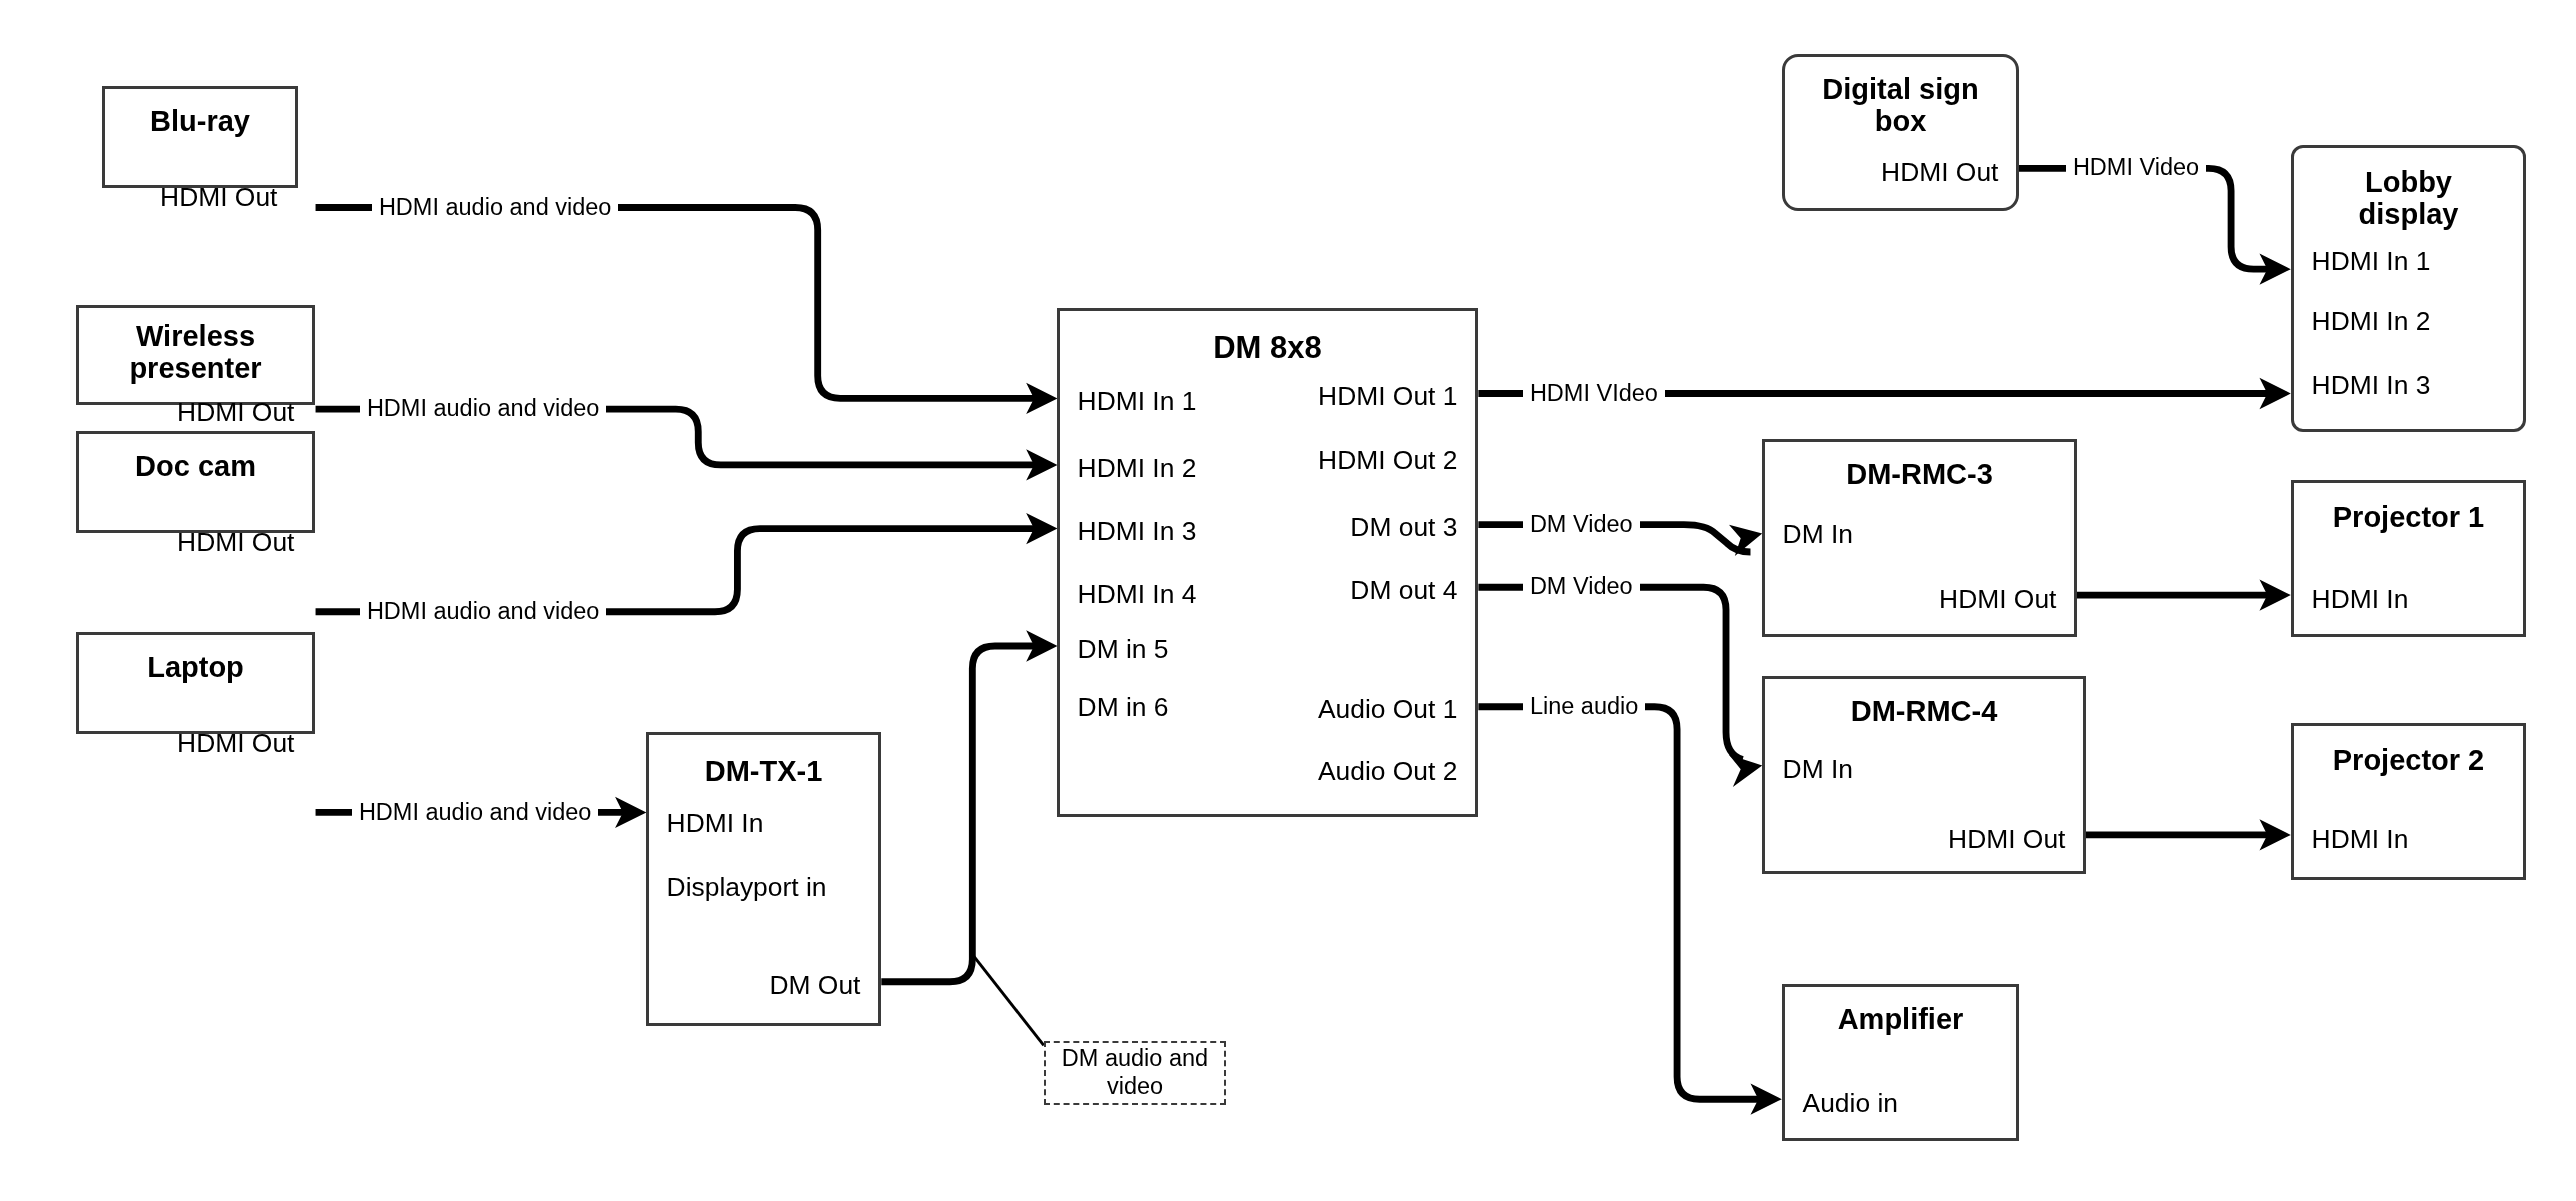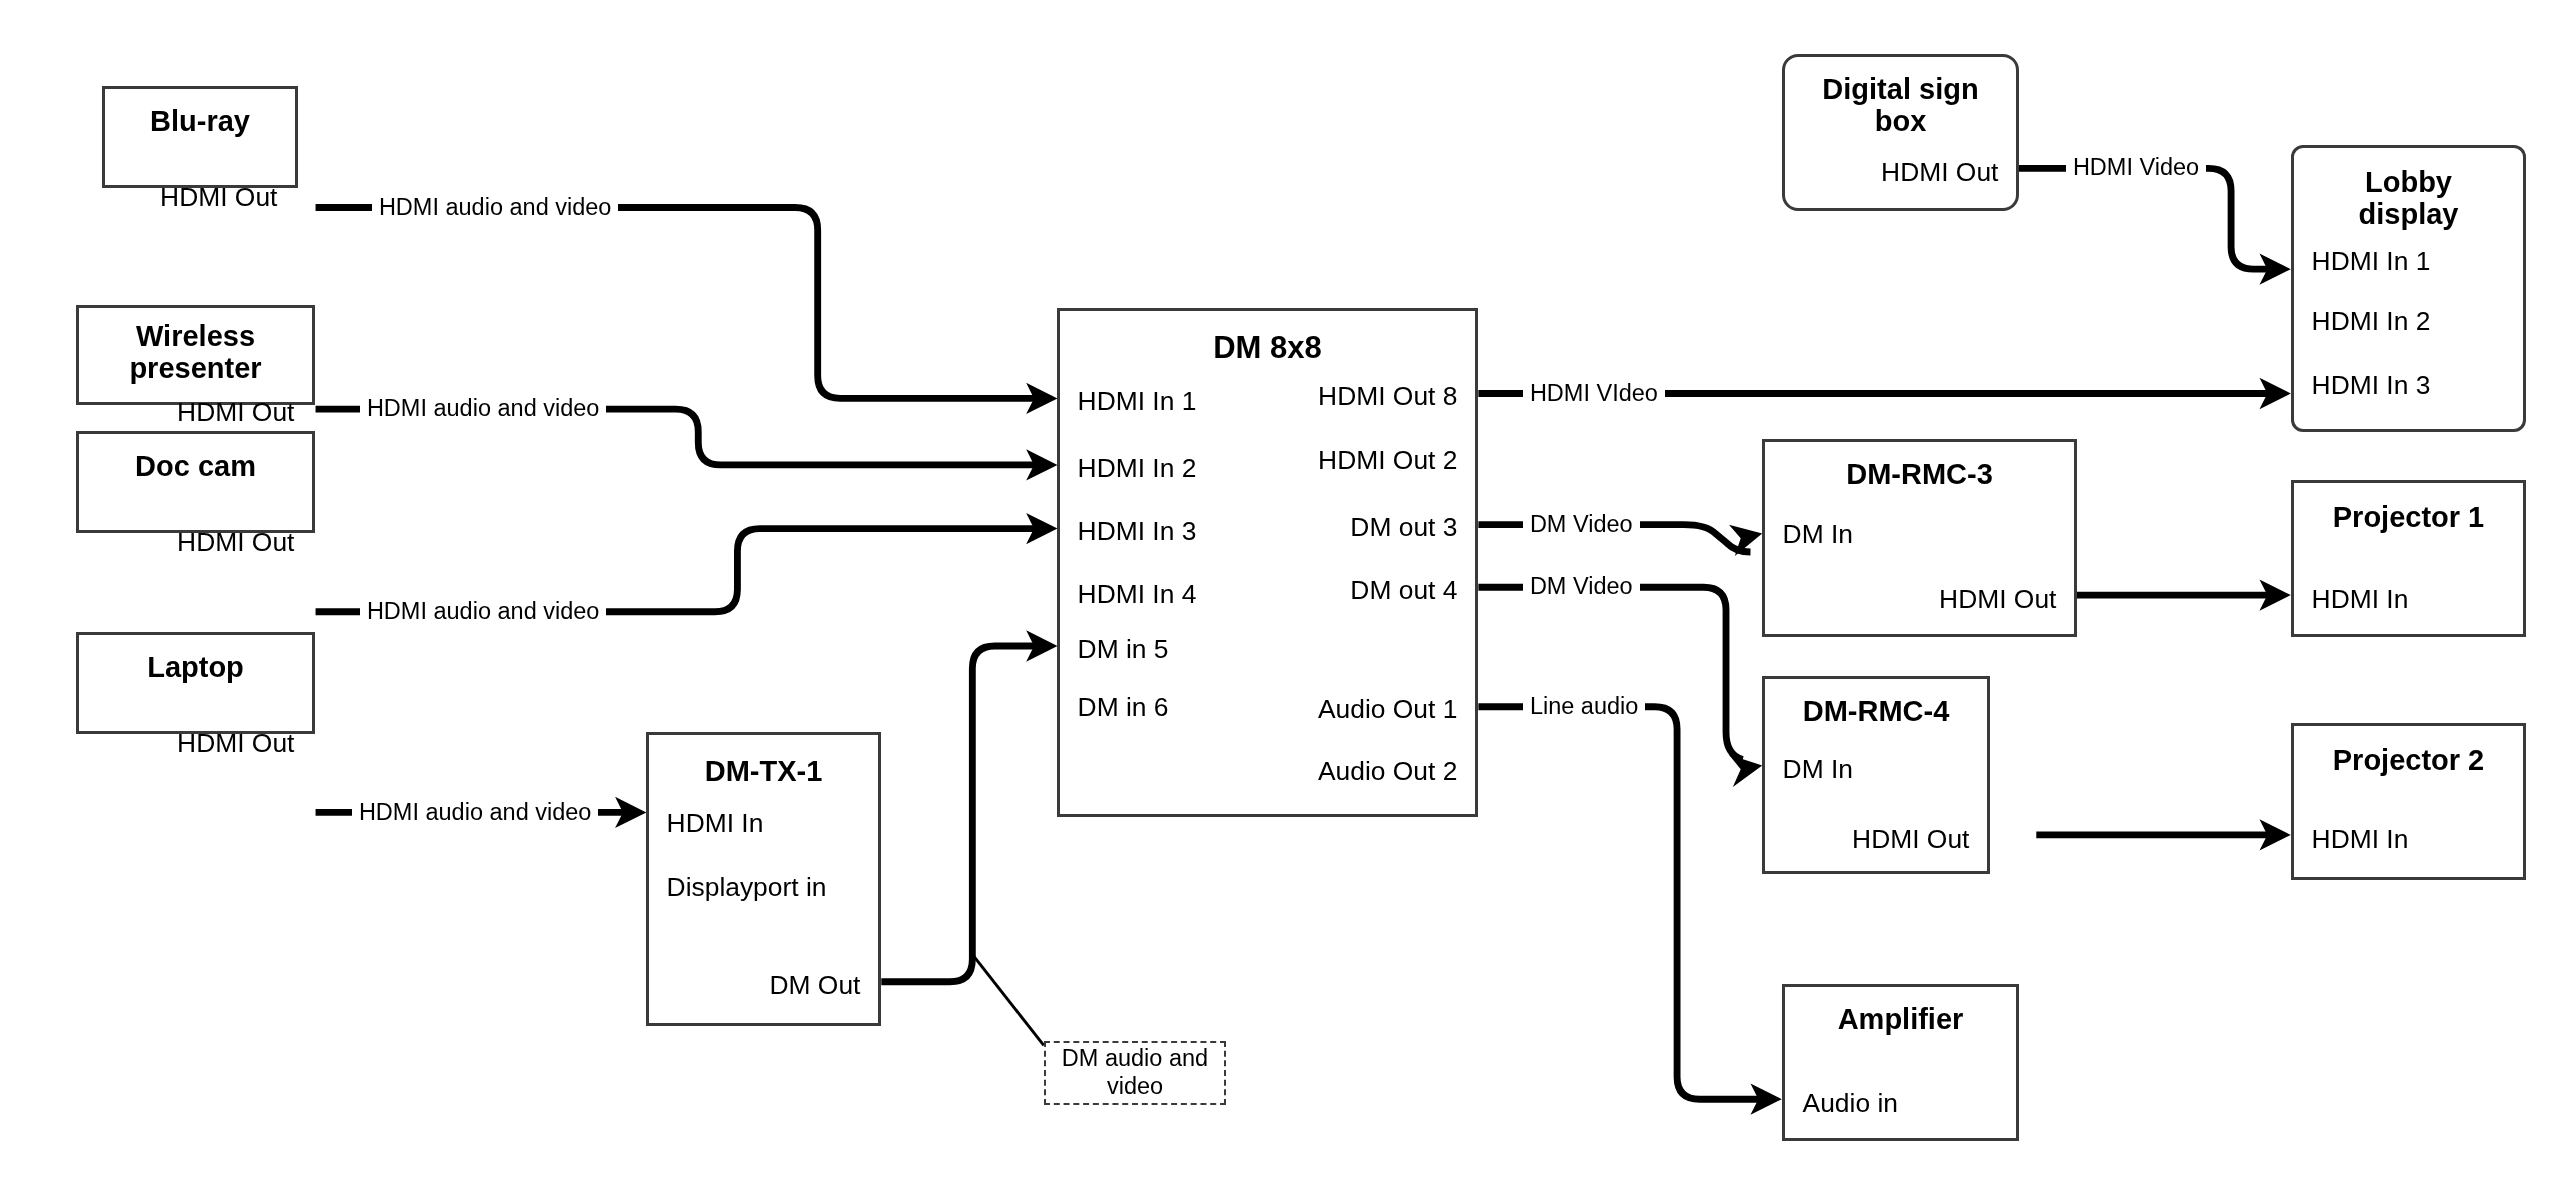--- a/index.html
+++ b/index.html
@@ -190,21 +190,21 @@
   <div class="node" style="left:1057px; top:308px; width:421px; height:509px;">
     <div class="node-title" style="top:19.6px; font-size:31px;">DM 8x8</div>
 
     <div class="port left" style="top:90px;  transform:translateY(-50%);">HDMI In 1</div>
     <div class="port left" style="top:157px; transform:translateY(-50%);">HDMI In 2</div>
     <div class="port left" style="top:220px; transform:translateY(-50%);">HDMI In 3</div>
     <div class="port left" style="top:283px; transform:translateY(-50%);">HDMI In 4</div>
     <div class="port left" style="top:338px; transform:translateY(-50%);">DM in 5</div>
     <div class="port left" style="top:396px; transform:translateY(-50%);">DM in 6</div>
 
-    <div class="port right" style="top:85px;  transform:translateY(-50%);">HDMI Out 8</div>
+    <div class="port right" style="top:85px;  transform:translateY(-50%);">HDMI Out 1</div>
     <div class="port right" style="top:149px; transform:translateY(-50%);">HDMI Out 2</div>
     <div class="port right" style="top:216px; transform:translateY(-50%);">DM out 3</div>
     <div class="port right" style="top:279px; transform:translateY(-50%);">DM out 4</div>
     <div class="port right" style="top:398px; transform:translateY(-50%);">Audio Out 1</div>
     <div class="port right" style="top:460px; transform:translateY(-50%);">Audio Out 2</div>
   </div>
 
   <div class="node" style="left:1782px; top:54px; width:237px; height:157px;border-radius:16px;">
     <div class="node-title" style="top:15.7px; padding:0 23.5px;">Digital sign box</div>
     <div class="port right" style="top:115px; transform:translateY(-50%);">HDMI Out</div>
@@ -216,21 +216,21 @@
     <div class="port left" style="top:173px; transform:translateY(-50%);">HDMI In 2</div>
     <div class="port left" style="top:237px; transform:translateY(-50%);">HDMI In 3</div>
   </div>
 
   <div class="node" style="left:1762px; top:439px; width:315px; height:198px;">
     <div class="node-title" style="top:15.7px;">DM-RMC-3</div>
     <div class="port left" style="top:92px; transform:translateY(-50%);">DM In</div>
     <div class="port right" style="top:157px; transform:translateY(-50%);">HDMI Out</div>
   </div>
 
-  <div class="node" style="left:1762px; top:676px; width:228px; height:198px;">
+  <div class="node" style="left:1762px; top:676px; width:324px; height:198px;">
     <div class="node-title" style="top:15.7px;">DM-RMC-4</div>
     <div class="port left" style="top:90px; transform:translateY(-50%);">DM In</div>
     <div class="port right" style="top:160px; transform:translateY(-50%);">HDMI Out</div>
   </div>
 
   <div class="node" style="left:2291px; top:480px; width:235px; height:157px;">
     <div class="node-title" style="top:17.6px;">Projector 1</div>
     <div class="port left" style="top:116px; transform:translateY(-50%);">HDMI In</div>
   </div>
 

